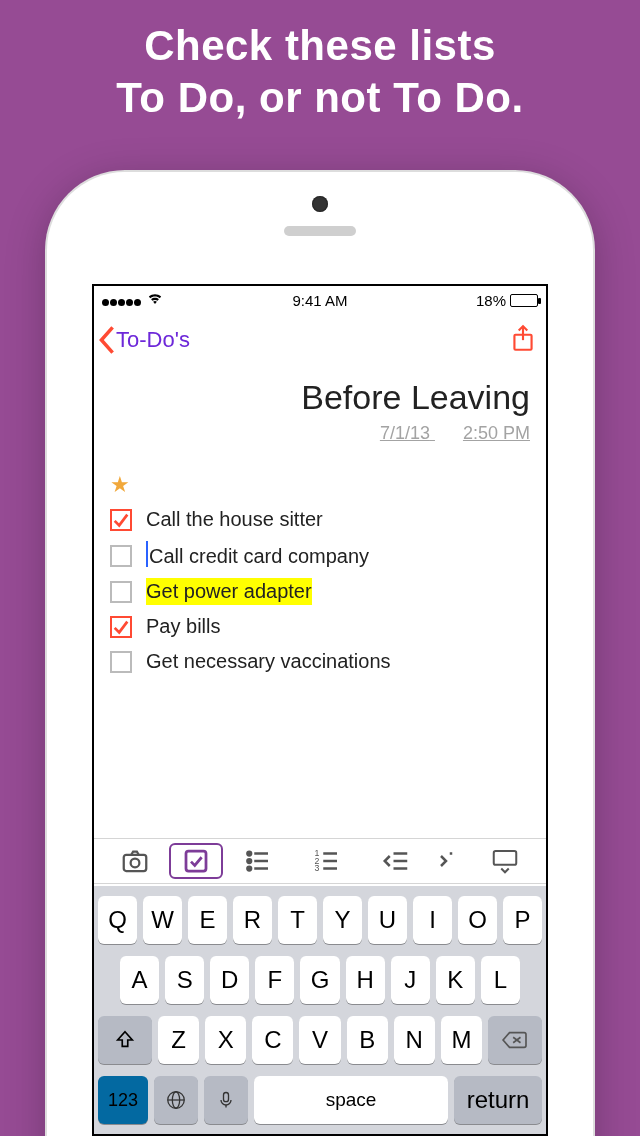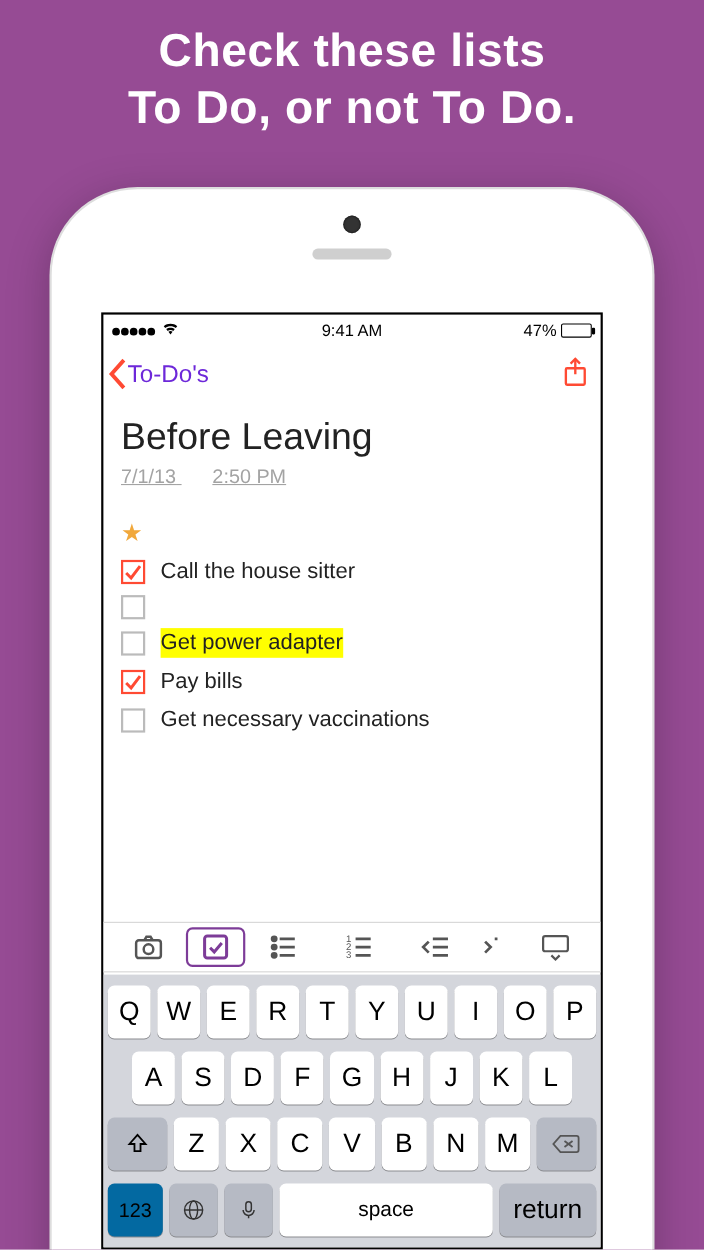--- a/index.html
+++ b/index.html
@@ -41,20 +41,21 @@
     box-shadow: inset 0 0 2px #000;
   }
   .screen {
     position:absolute;
     top:112px; left:45px;
     width:456px;
     height:852px;
     background:#fff;
     border:2px solid #000;
     overflow:hidden;
+    text-align:right;
   }
 
   
   .statusbar {
     height:28px;
     display:flex; align-items:center; justify-content:space-between;
     padding:0 8px;
     font-size:15px; font-weight:500;
   }
   .sb-left, .sb-right { display:flex; align-items:center; gap:4px; }
@@ -152,21 +153,21 @@
       <div class="sb-left">
         <span class="dots"><span></span><span></span><span></span><span></span><span></span></span>
         <span class="wifi">
           <svg viewBox="0 0 24 24" width="18" height="18" fill="#000">
               <path d="M12 20l-2.5-3.1c1.5-1.2 3.5-1.2 5 0L12 20zm-5.2-6.4c2.9-2.4 7.5-2.4 10.4 0l-1.8 2.2c-1.9-1.6-4.9-1.6-6.8 0l-1.8-2.2zm-3-3.6c4.6-3.8 11.8-3.8 16.4 0l-1.8 2.2c-3.6-2.9-9.2-2.9-12.8 0L3.8 10z"></path>
             </svg>
         </span>
       </div>
       <div>9:41 AM</div>
       <div class="sb-right">
-        <span>47%</span>
+        <span>18%</span>
         <span class="battery"><span class="fill"></span></span>
       </div>
     </div>
 
     <div class="navbar">
       <div class="back">
         <svg viewBox="0 0 12 20" fill="none" stroke="#ff4a33" stroke-width="2.5">
             <polyline points="10,1 2,10 10,19"></polyline>
           </svg>
         <span>To-Do's</span>
@@ -194,20 +195,21 @@
           <div class="todo">
             <span class="cb">
               <svg viewBox="0 0 20 20" fill="none" stroke="#ff4a33" stroke-width="3">
                 <polyline points="3,11 8,16 17,4"></polyline>
               </svg>
             </span>
             <span>Call the house sitter</span>
           </div>
           <div class="todo">
             <span class="cb unchecked"></span>
+            <span><span class="cursor"></span><span>Call credit card company</span></span>
           </div>
           <div class="todo">
             <span class="cb unchecked"></span>
             <span class="hl">Get power adapter</span>
           </div>
           <div class="todo">
             <span class="cb">
               <svg viewBox="0 0 20 20" fill="none" stroke="#ff4a33" stroke-width="3">
                 <polyline points="3,11 8,16 17,4"></polyline>
               </svg>

